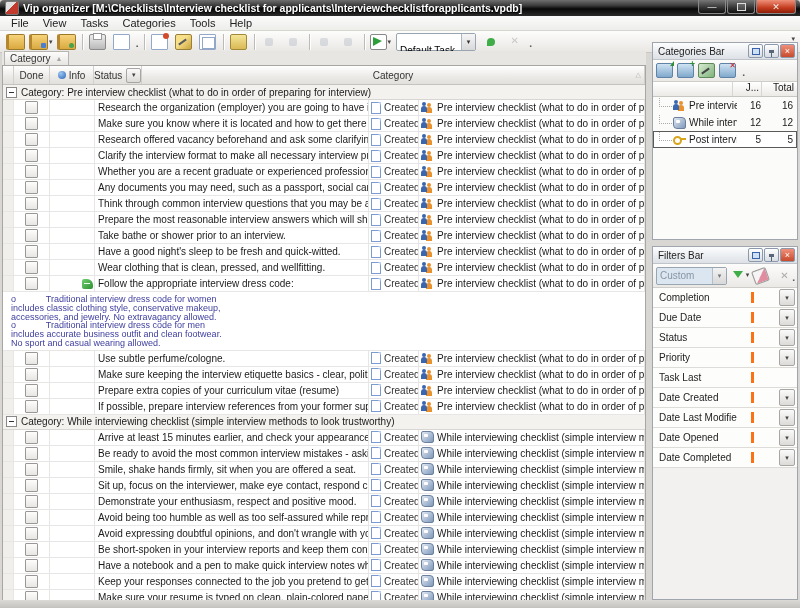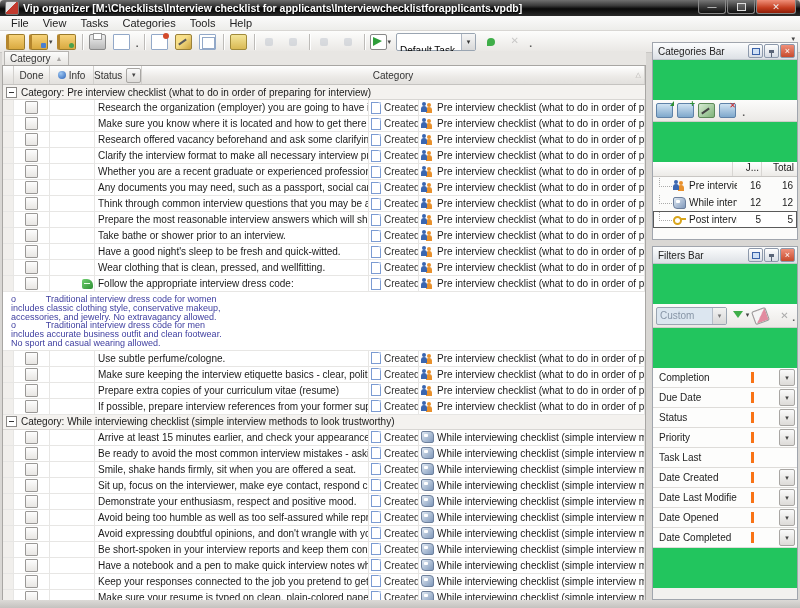--- a/index.html
+++ b/index.html
@@ -82,21 +82,21 @@
   .people-icon::before{content:"";position:absolute;left:1px;top:0;width:4px;height:4px;border-radius:50%;background:#3a66b0;box-shadow:5px 1px 0 #e8912d;}
   .people-icon::after{content:"";position:absolute;left:0;top:4px;width:6px;height:6px;border-radius:3px 3px 0 0;background:#3a66b0;box-shadow:5px 1px 0 #e8912d;}
   .phone-icon{width:11px;height:10px;background:linear-gradient(135deg,#dfe8f2,#8099bb);border:1px solid #6c7f9c;border-radius:2px 4px 2px 4px;margin-right:3px;position:relative;flex:none;}
   .phone-icon::after{content:"";position:absolute;left:2px;top:2px;width:4px;height:3px;background:#fff;border-radius:1px;}
   .key-icon{width:13px;height:9px;position:relative;margin-right:3px;flex:none;}
   .key-icon::before{content:"";position:absolute;left:0;top:1px;width:5px;height:5px;border:2px solid #d8a51d;border-radius:50%;}
   .key-icon::after{content:"";position:absolute;left:8px;top:3px;width:5px;height:2px;background:#d8a51d;box-shadow:3px 2px 0 -1px #d8a51d;}
   .note-icon{width:11px;height:10px;background:linear-gradient(135deg,#6fcf6f,#2e8f34);border-radius:2px 6px 2px 2px;position:relative;flex:none;}
   .note-icon::after{content:"";position:absolute;left:2px;top:4px;width:6px;height:1px;background:#eaffea;}
   
-  .panel{border:1px solid #a0a5ad;background:#22c55e;display:flex;flex-direction:column;gap:40px;}
+  .panel{border:1px solid #a0a5ad;background:#c2410c;display:flex;flex-direction:column;}
   .panel.categories{height:196px;flex:none;}
   .panel.filters{flex:1;margin-top:6px;}
   .p-head{height:16px;background:linear-gradient(#fcfdfe,#dde1e6);border-bottom:1px solid #bfc4cb;display:flex;align-items:center;font-size:10px;color:#222;padding:0 2px 0 5px;}
   .p-title{flex:1;}
   .p-btn{width:13px;height:12px;border:1px solid #8d99ab;background:linear-gradient(#fefefe,#d7dde5);margin-left:1px;display:flex;align-items:center;justify-content:center;position:relative;border-radius:2px;}
   .p-btn.close{background:linear-gradient(#f0907a,#c74a2c);}
   .restore-glyph{width:6px;height:5px;border:1px solid #3a62a8;background:#cfe0f5;}
   .pin-glyph{width:5px;height:3px;background:#5a6578;position:relative;}
   .pin-glyph::after{content:"";position:absolute;left:2px;top:3px;width:1px;height:4px;background:#5a6578;}
   .close-glyph{color:#fff;font-size:9px;line-height:9px;}

